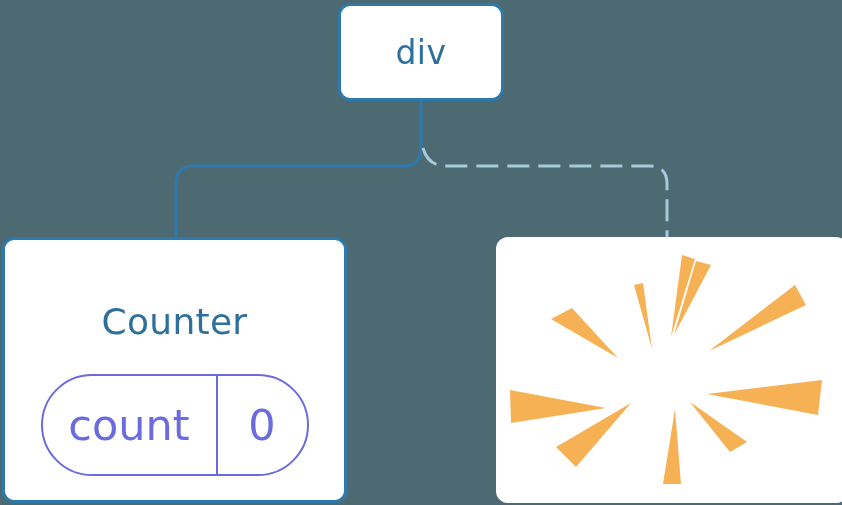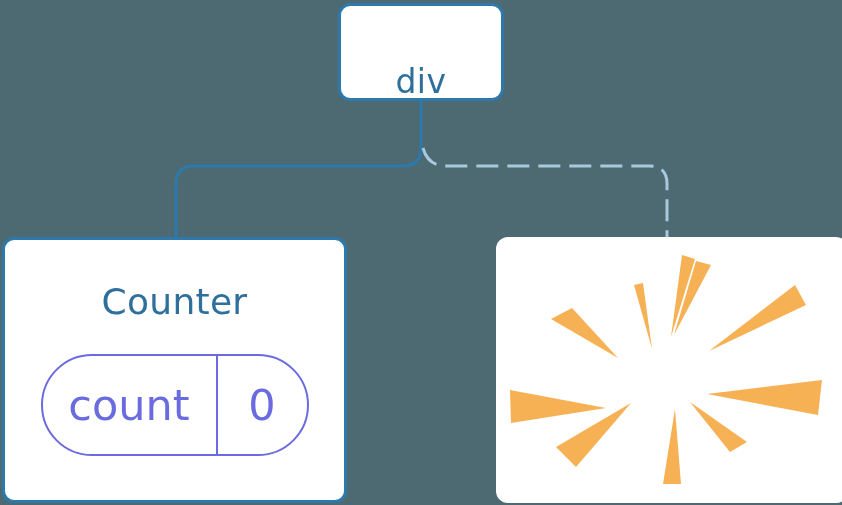--- a/index.html
+++ b/index.html
@@ -71,20 +71,21 @@
     align-items: center;
     justify-content: flex-start;
     padding-top: 44px;
   }
   .node-title {
     color: #2f6f9c;
     font-size: 36px;
     line-height: 1;
     letter-spacing: 0.3px;
     font-weight: 400;
+    margin-top: 20px;
   }
 
   
   .state-pill {
     margin-top: 34px;
     width: 268px;
     height: 102px;
     border: 2px solid #6b6be0;
     border-radius: 51px;
     display: flex;
@@ -130,21 +131,21 @@
 
 <div id="canvas" style="background: rgb(77, 106, 115);">
 
   <svg id="connectors" viewBox="0 0 842 505" xmlns="http://www.w3.org/2000/svg">
 
     <path d="M 421 100 L 421 148 Q 421 166 403 166 L 194 166 Q 176 166 176 184 L 176 240" fill="none" stroke="#2d79ab" stroke-width="3" stroke-linecap="round"></path>
 
     <path d="M 423 148 Q 428 166 446 166 L 649 166 Q 667 166 667 184 L 667 240" fill="none" stroke="#a8c8dc" stroke-width="3" stroke-linecap="butt" stroke-dasharray="22 9"></path>
   </svg>
 
-  <div class="node bordered" id="node-div" style="left: 338px; top: 3px; width: 166px; height: 98px; align-items: flex-end;">
+  <div class="node bordered" id="node-div" style="left: 338px; top: 3px; width: 166px; height: 98px;">
     <span class="node-title-root">div</span>
   </div>
 
   <div class="node bordered" id="node-counter" style="left: 2px; top: 237px; width: 345px; height: 266px;">
 
     <span class="node-title">Counter</span>
 
     <div class="state-pill">
       <span class="pill-key">count</span>
       <span class="pill-val">0</span>

